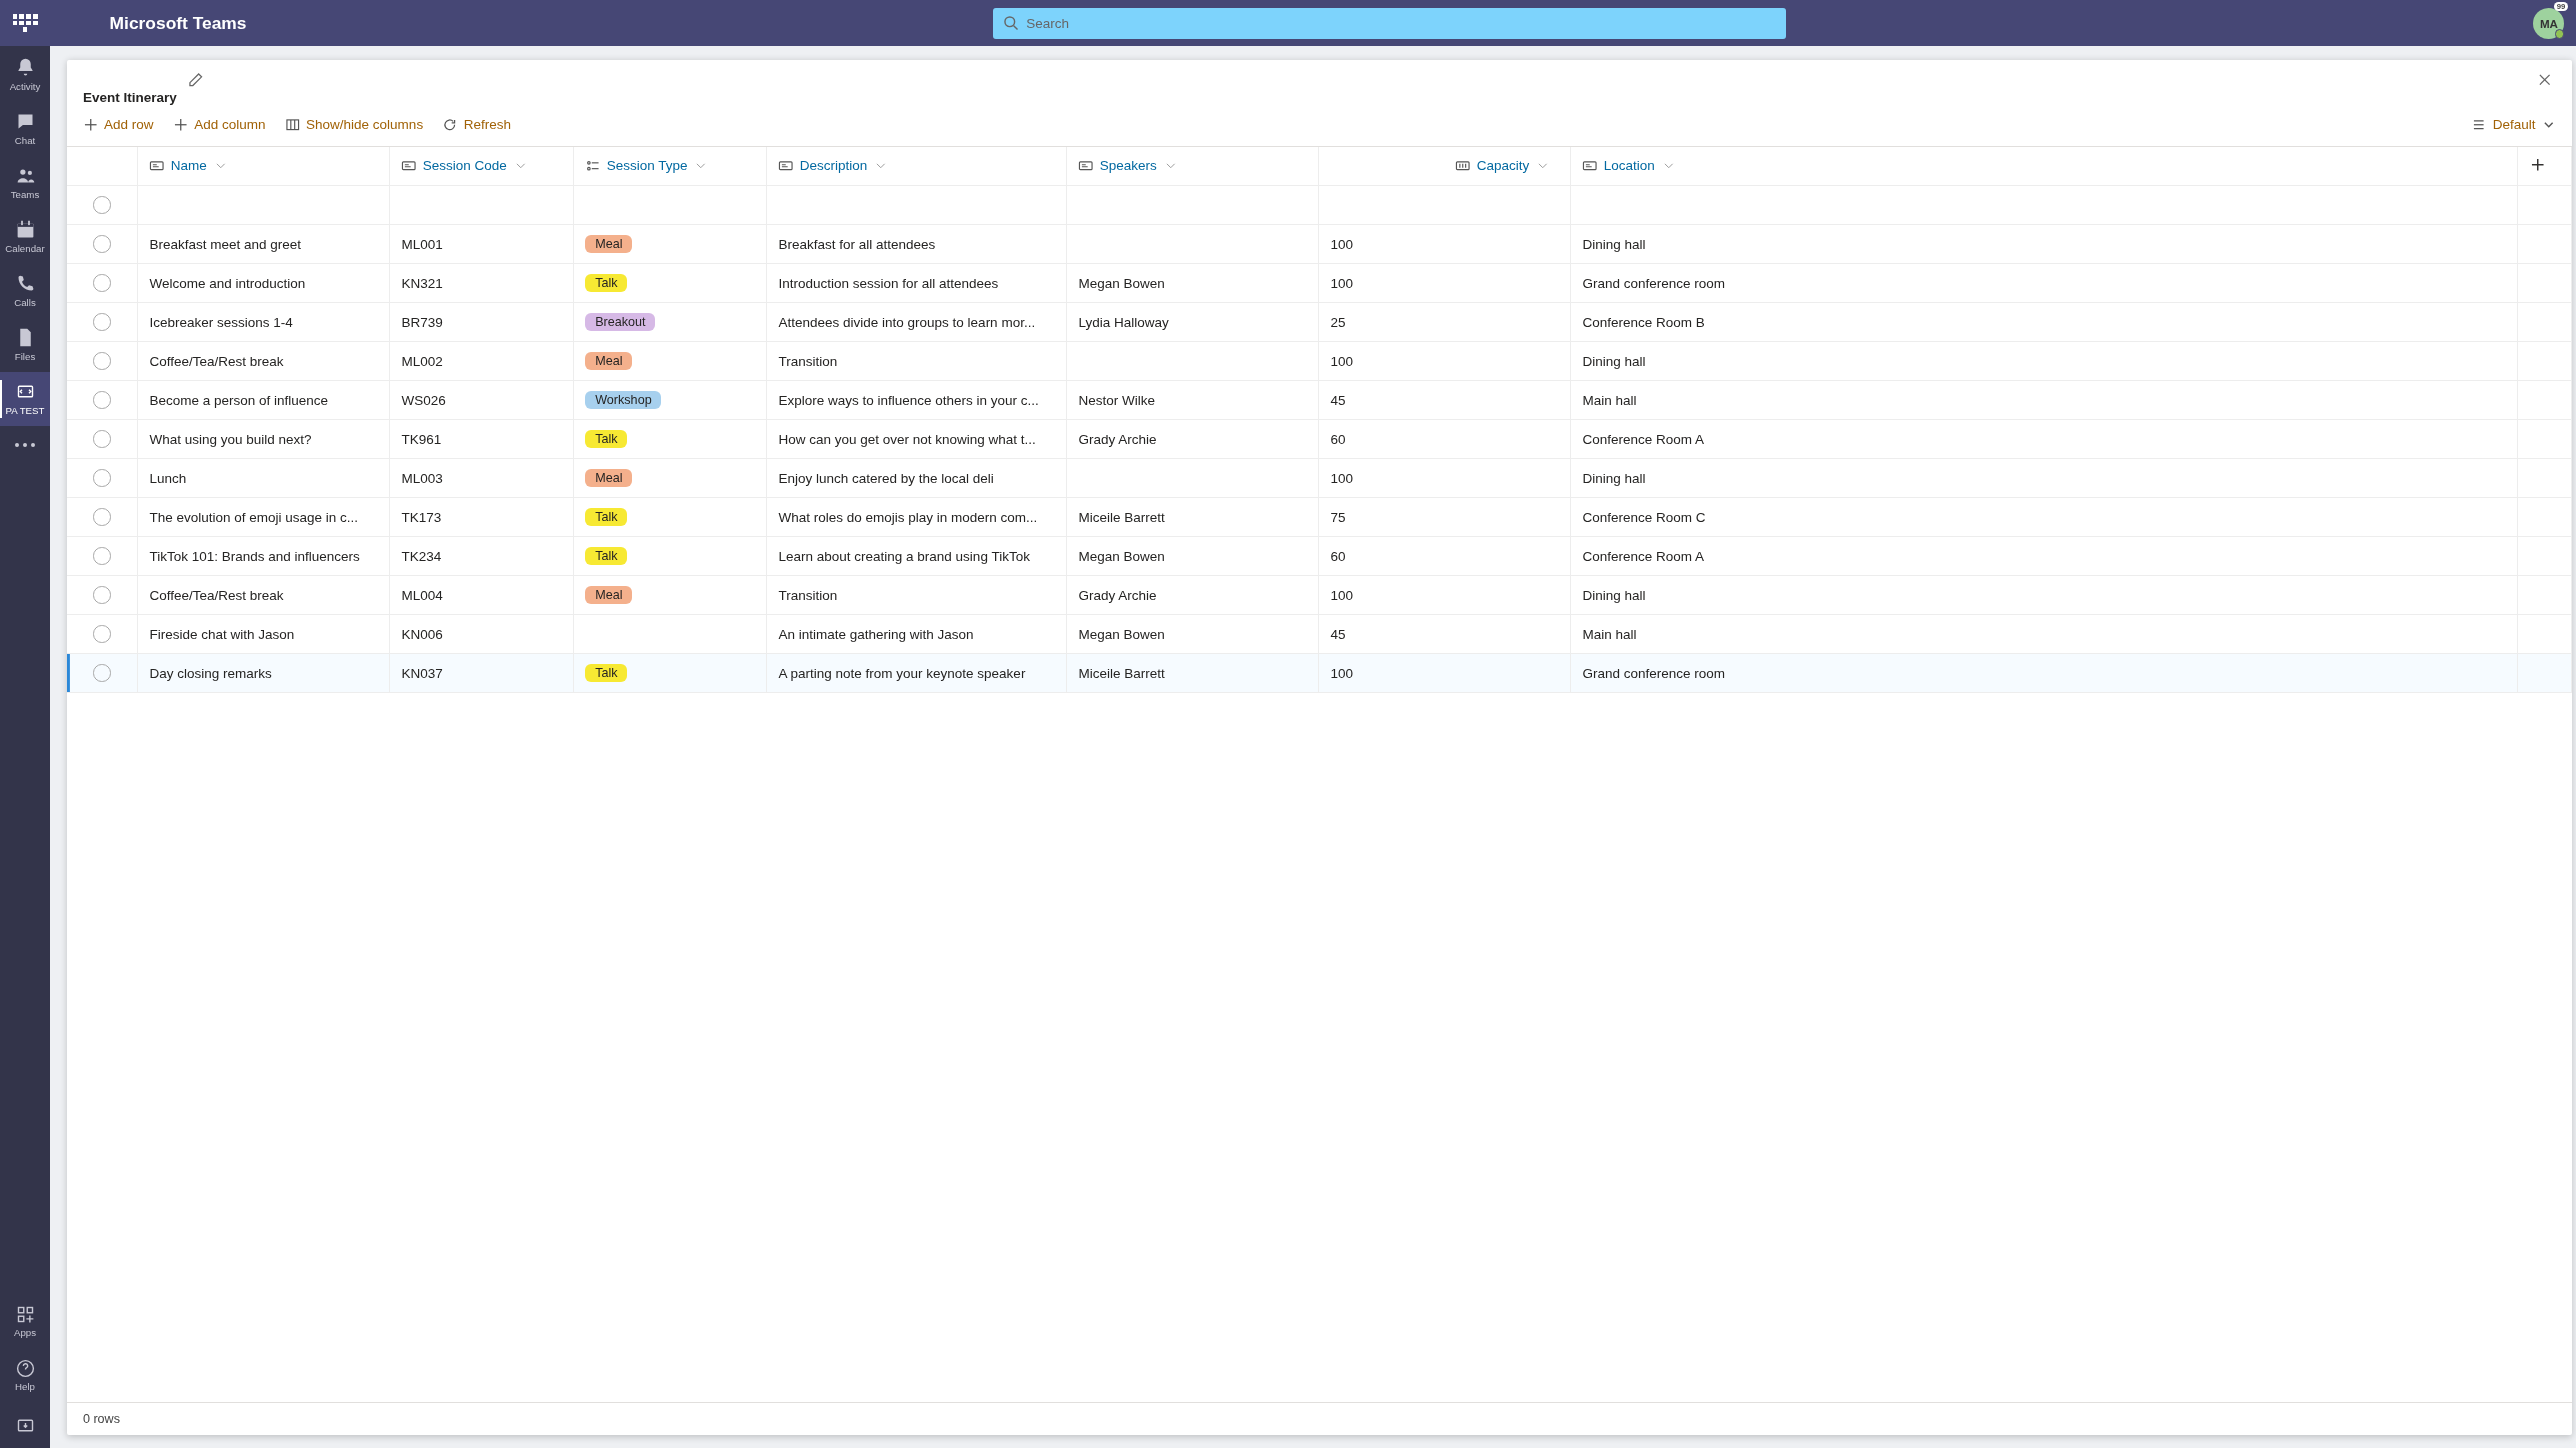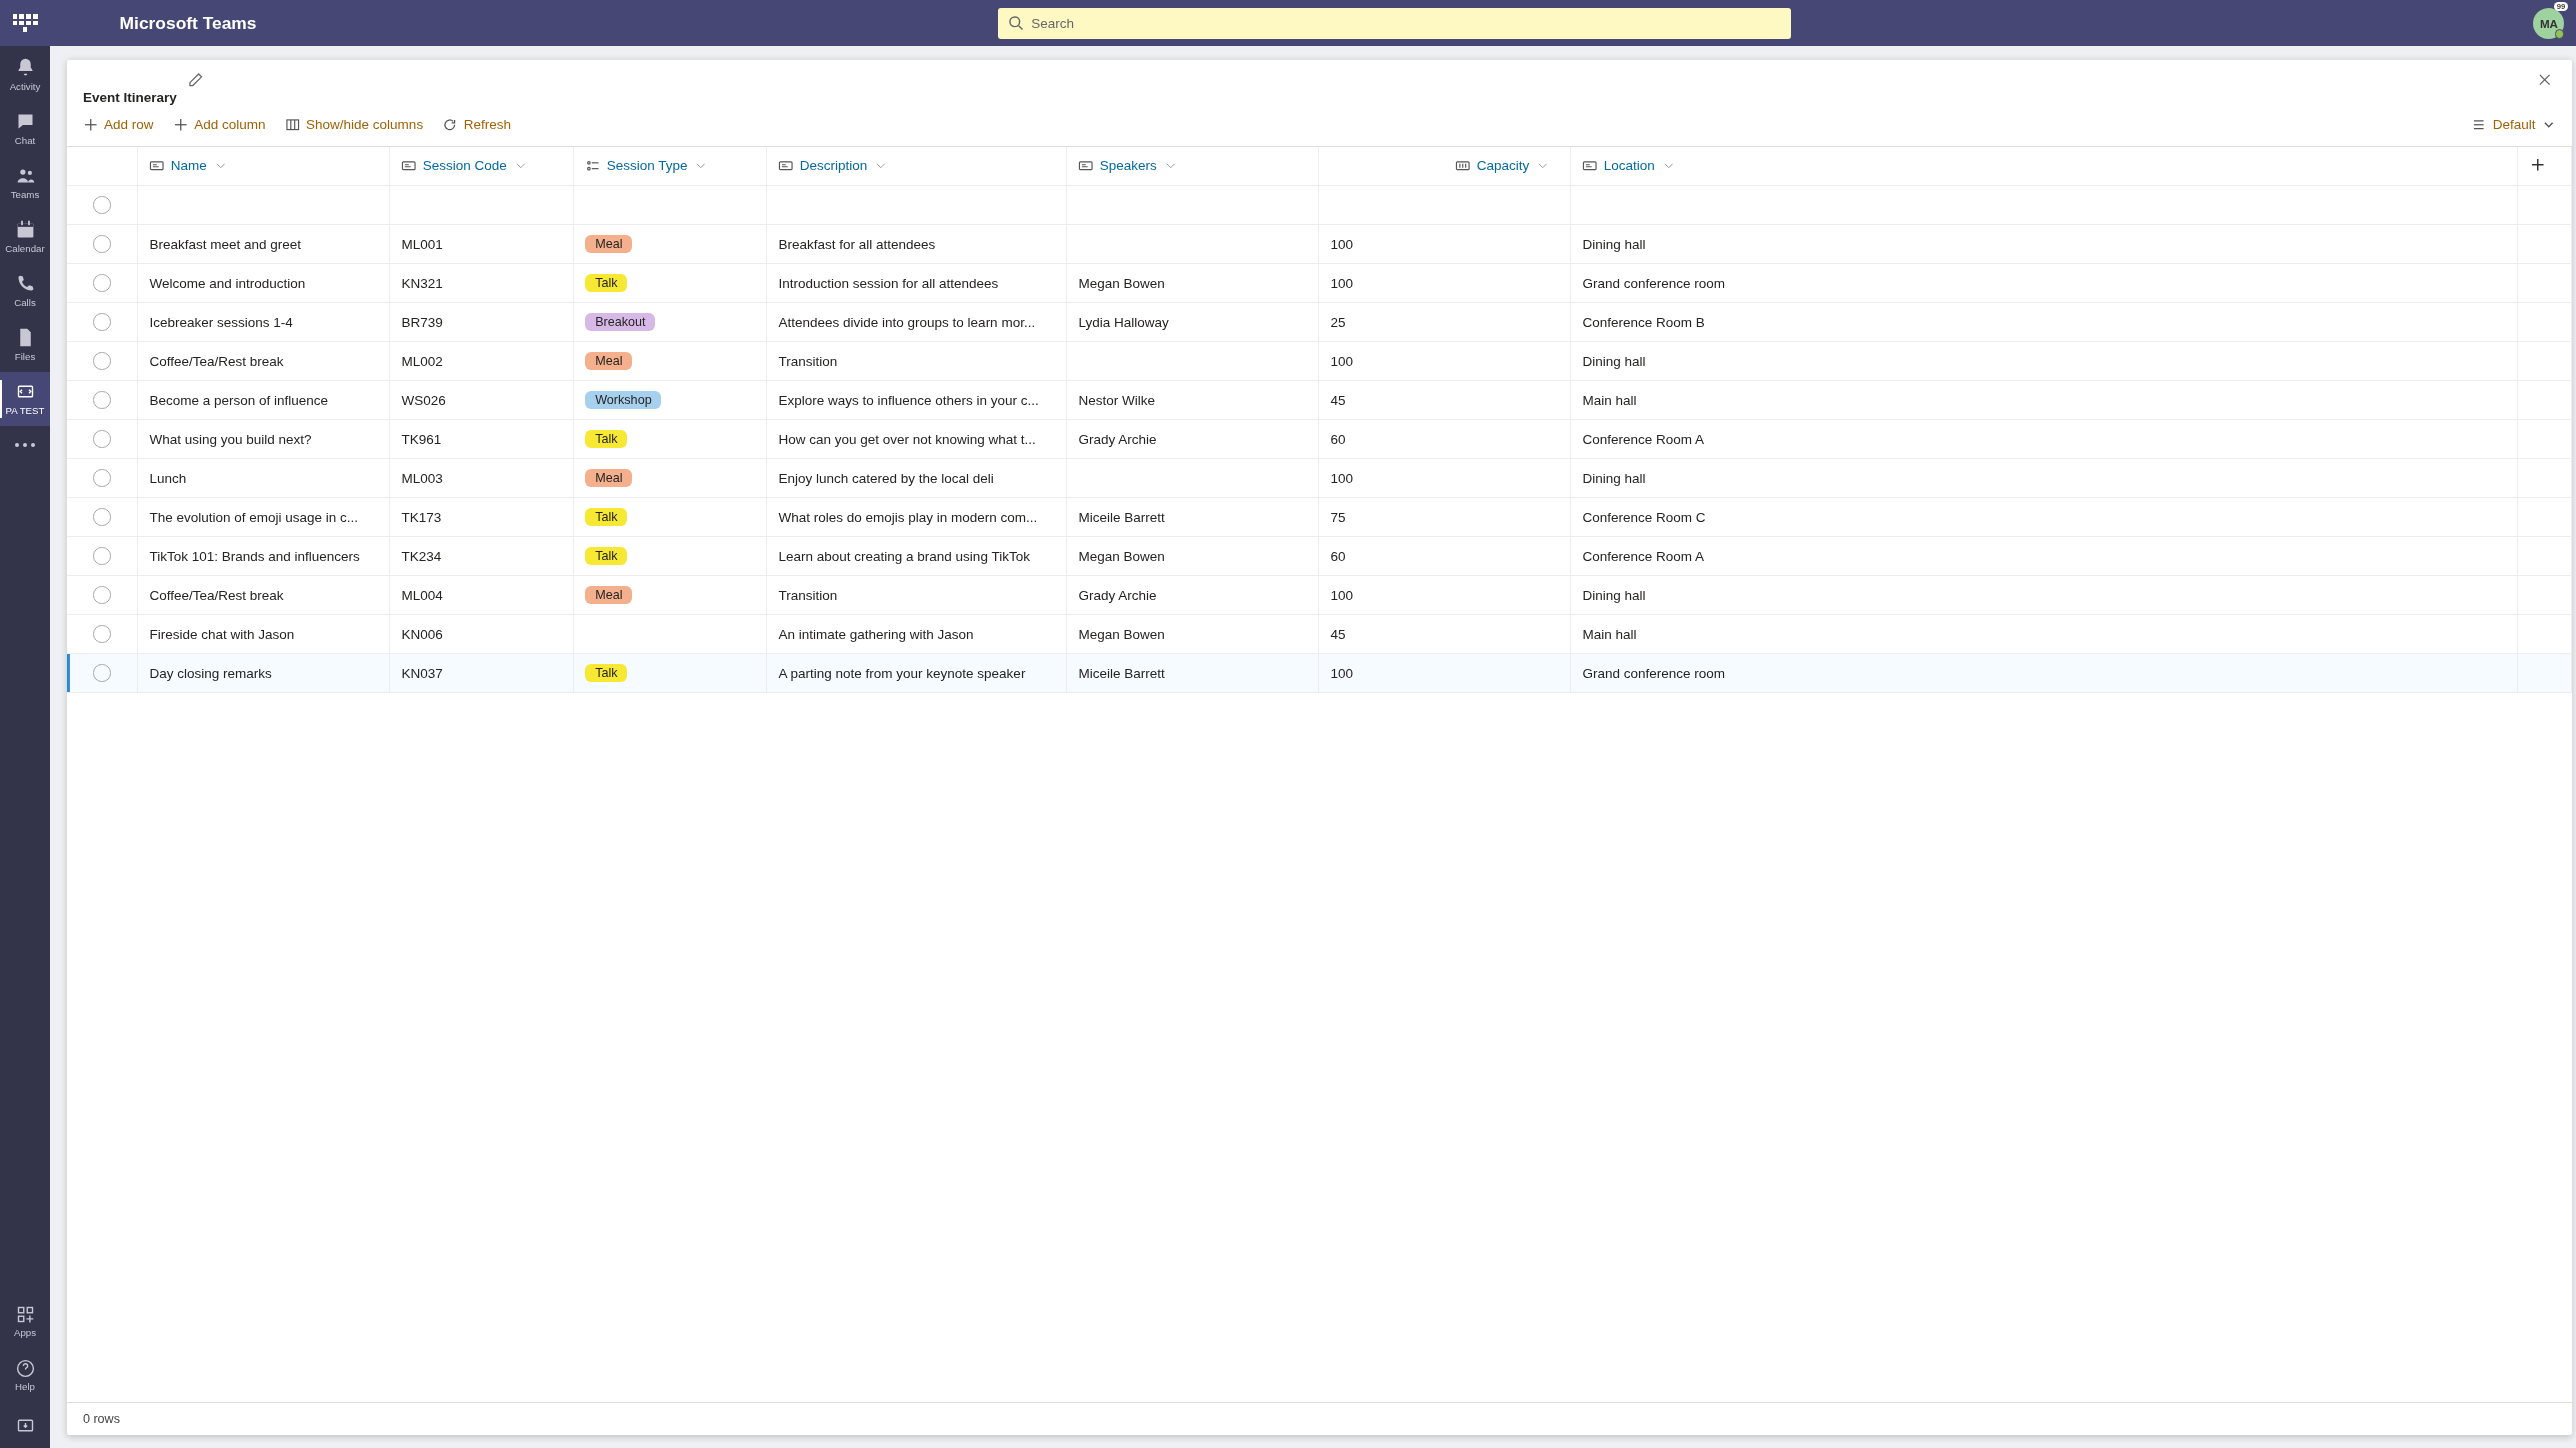--- a/index.html
+++ b/index.html
@@ -2,23 +2,23 @@
 <html><head>
 <meta charset="utf-8">
 <style>
   * { box-sizing: border-box; margin: 0; padding: 0; }
   html, body { height: 100%; font-family: "Segoe UI", Arial, sans-serif; font-size: 13.5px; color: #252423; background: #4b4875; }
 
   
   .topbar { height: 46px; background: #464775; display: flex; align-items: center; color: #fff; padding: 0 11.6px; }
   .waffle { width: 27px; height: 27px; display: flex; flex-wrap: wrap; gap: 1.9px; align-content: center; justify-content: center; cursor: pointer; }
   .waffle span { width: 4.8px; height: 4.8px; background: #fff; display: block; }
-  .brand { margin-left: 33px; font-size: 17.4px; font-weight: 600; flex: 0 0 auto; padding-left: 48px; }
+  .brand { margin-left: 23px; font-size: 17.4px; font-weight: 600; flex: 0 0 auto; padding-left: 48px; }
   .search-wrap { flex: 1; display: flex; justify-content: center; }
-  .search { width: 56%; max-width: 793px; height: 31px; background: #fef9c3; border-radius: 2.9px; display: flex; align-items: center; padding: 0 9.7px; color: #666; cursor: text; }
+  .search { width: 56%; max-width: 793px; height: 31px; background: #7dd3fc; border-radius: 2.9px; display: flex; align-items: center; padding: 0 9.7px; color: #666; cursor: text; }
   .search svg { margin-right: 7.7px; flex-shrink: 0; }
   .avatar { width: 31px; height: 31px; border-radius: 50%; background: #9ed29e; color: #333; display: flex; align-items: center; justify-content: center; font-size: 11.6px; font-weight: 600; position: relative; cursor: pointer; }
   .avatar-badge { position: absolute; top: -5.8px; right: -3.9px; background: #fff; color:#444; font-size:7.7px; border-radius:7.7px; padding:0 2.9px; line-height:9.7px; }
   .avatar-presence { position: absolute; bottom: 0; right: 0; width: 9.7px; height: 9.7px; border-radius: 50%; background: #92c353; border: 1.9px solid #464775; }
 
   .app-body { display: flex; height: calc(100% - 46px); }
 
   
   .rail { width: 50px; background: #33344a; display: flex; flex-direction: column; align-items: center; padding-top: 1.9px; color: #c8c8d4; font-size: 9.7px; }
   .rail-item { width: 100%; height: 54px; display: flex; flex-direction: column; align-items: center; justify-content: center; gap: 2.9px; cursor: pointer; position: relative; }

